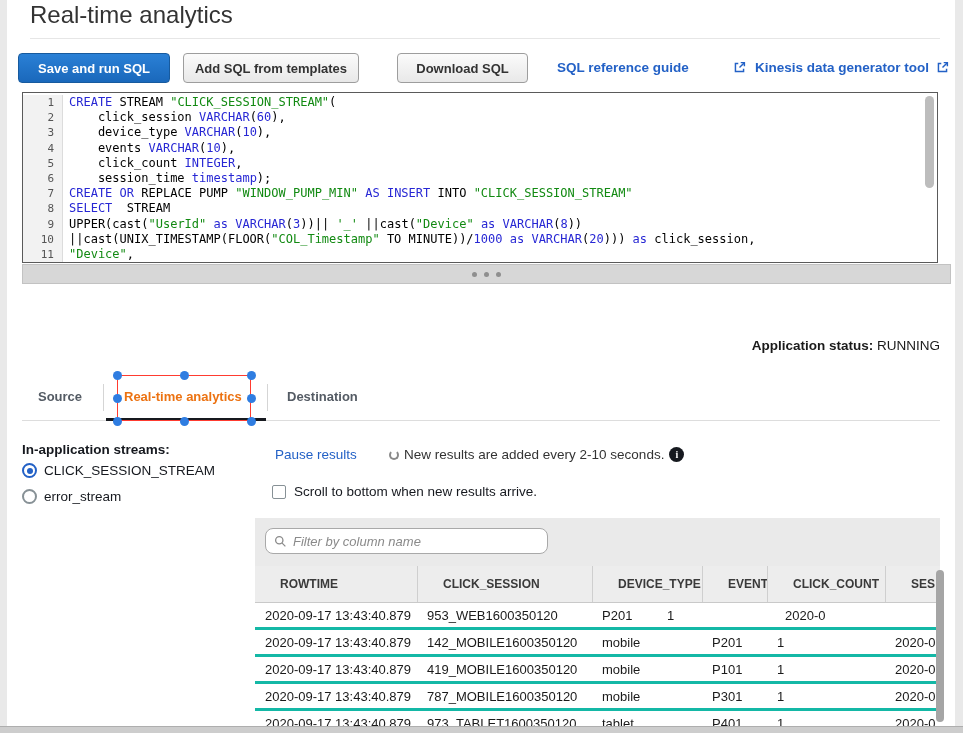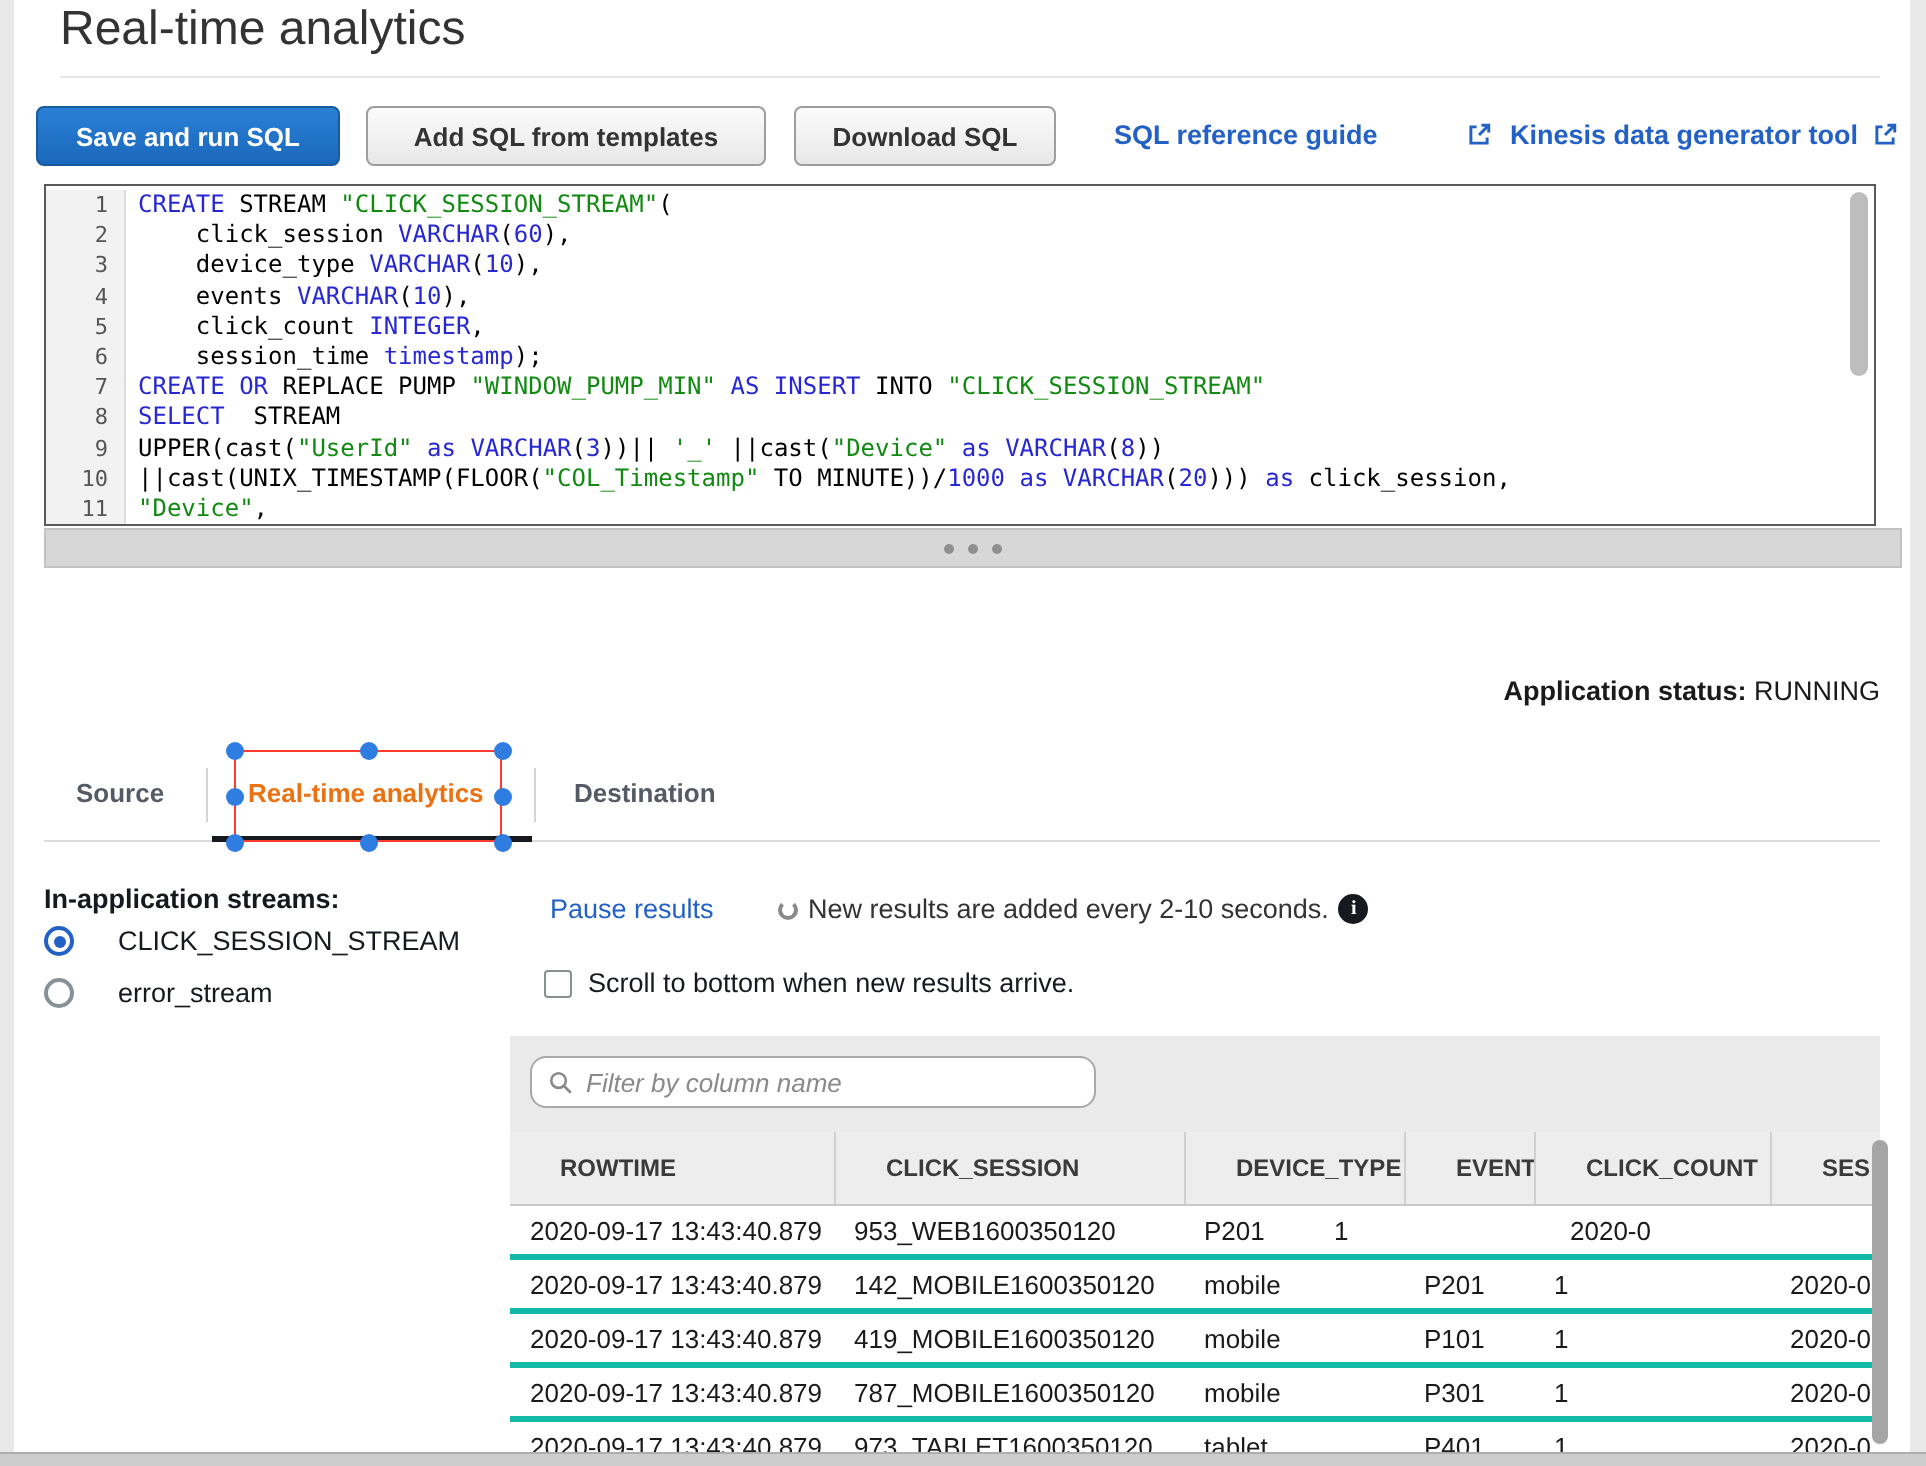--- a/index.html
+++ b/index.html
@@ -28,21 +28,21 @@
 
   .page-title{left:30px;top:1px;font-size:24px;font-weight:400;color:#333;}
   .title-divider{left:30px;top:38px;width:910px;height:1px;background:#e6e6e6;}
 
   
   .btn{position:absolute;height:30px;border-radius:4px;font-size:13px;font-weight:bold;
        display:flex;align-items:center;justify-content:center;cursor:pointer;}
   .btn-primary{left:18px;top:53px;width:152px;background:linear-gradient(#2a80d6,#1a68bb);
        border:1px solid var(--button-blue-border);color:#fff;}
   .btn-default{background:linear-gradient(#fbfbfb,#e8e8e8);border:1px solid #9d9d9d;color:#333;}
-  .btn-templates{left:183px;top:53px;width:200px;}
+  .btn-templates{left:183px;top:53px;width:176px;}
   .btn-download{left:397px;top:53px;width:131px;}
   .toolbar-link{position:absolute;top:60px;font-size:13.5px;font-weight:bold;color:var(--accent-blue);
        display:flex;align-items:center;gap:7px;cursor:pointer;text-decoration:none;}
   .link-ref{left:557px;gap:44px;} .link-kinesis{left:739px;padding-left:16px;}
   .ext-icon{display:inline-block;line-height:0;}
 
   
   .editor{left:22px;top:92px;width:916px;height:171px;border:1px solid #5a5a5a;background:#fff;
           overflow:hidden;font-family:"DejaVu Sans Mono",monospace;font-size:12px;}
   .code-row{display:flex;line-height:15.2px;white-space:pre;}
@@ -69,21 +69,21 @@
   .tab-sep{position:absolute;top:7px;width:1px;height:27px;background:#d5d5d5;}
   .sep1{left:81px;} .sep2{left:245px;}
   .tab-underline{position:absolute;left:84px;top:41px;width:160px;height:3px;background:#16191f;}
 
   
   .annotation-rect{left:117px;top:375px;width:134px;height:46px;border:1.5px solid var(--annotation-red);z-index:40;}
   .annotation-dot{position:absolute;width:9px;height:9px;border-radius:50%;background:var(--handle-blue);z-index:41;}
 
   
   .streams-label{left:22px;top:442px;font-size:13.5px;font-weight:bold;color:#16191f;}
-  .radio-row{position:absolute;display:flex;align-items:center;gap:22px;font-size:13.5px;color:#16191f;cursor:pointer;}
+  .radio-row{position:absolute;display:flex;align-items:center;gap:7px;font-size:13.5px;color:#16191f;cursor:pointer;}
   .radio{width:15px;height:15px;border-radius:50%;background:#fff;border:2px solid #879196;position:relative;flex:none;}
   .radio.checked{border-color:var(--accent-blue);}
   .radio.checked::after{content:"";position:absolute;left:2.5px;top:2.5px;width:6px;height:6px;border-radius:50%;background:var(--accent-blue);}
 
   
   .pause-link{left:275px;top:447px;font-size:13.5px;font-weight:normal;color:var(--accent-blue);cursor:pointer;}
   .refresh-note{left:389px;top:447px;font-size:13.5px;color:#333;display:flex;align-items:center;gap:5px;}
   .spinner{width:10px;height:10px;border:2px solid #8a8a8a;border-top-color:transparent;border-radius:50%;flex:none;}
   .refresh-note b{color:#16191f;}
   .info-icon{width:15px;height:15px;border-radius:50%;background:#16191f;color:#fff;font-size:10px;font-weight:bold;

